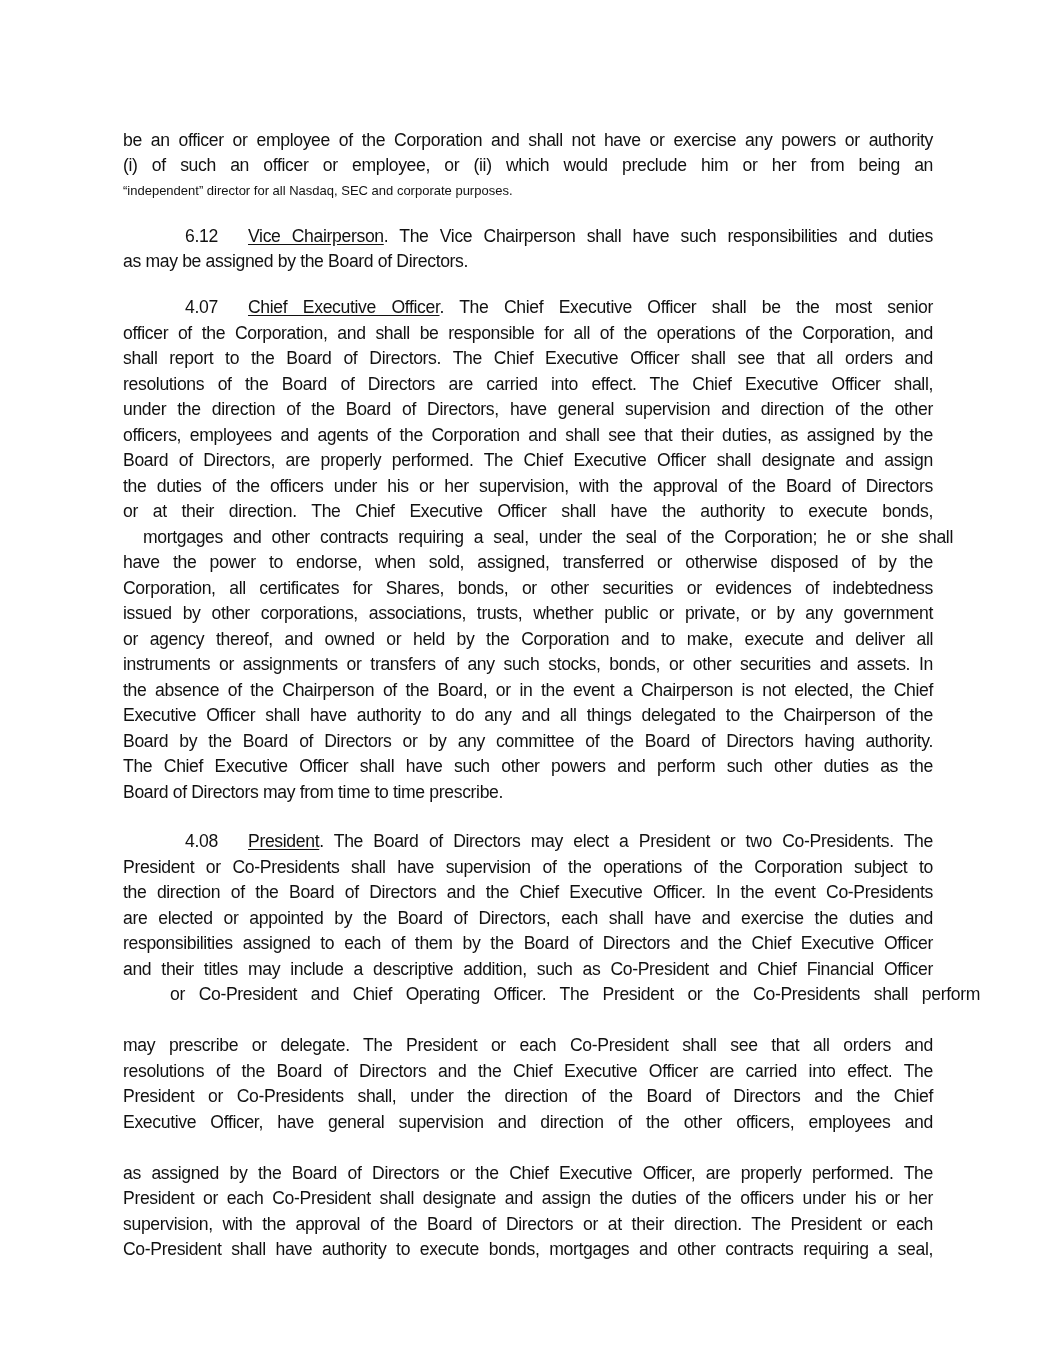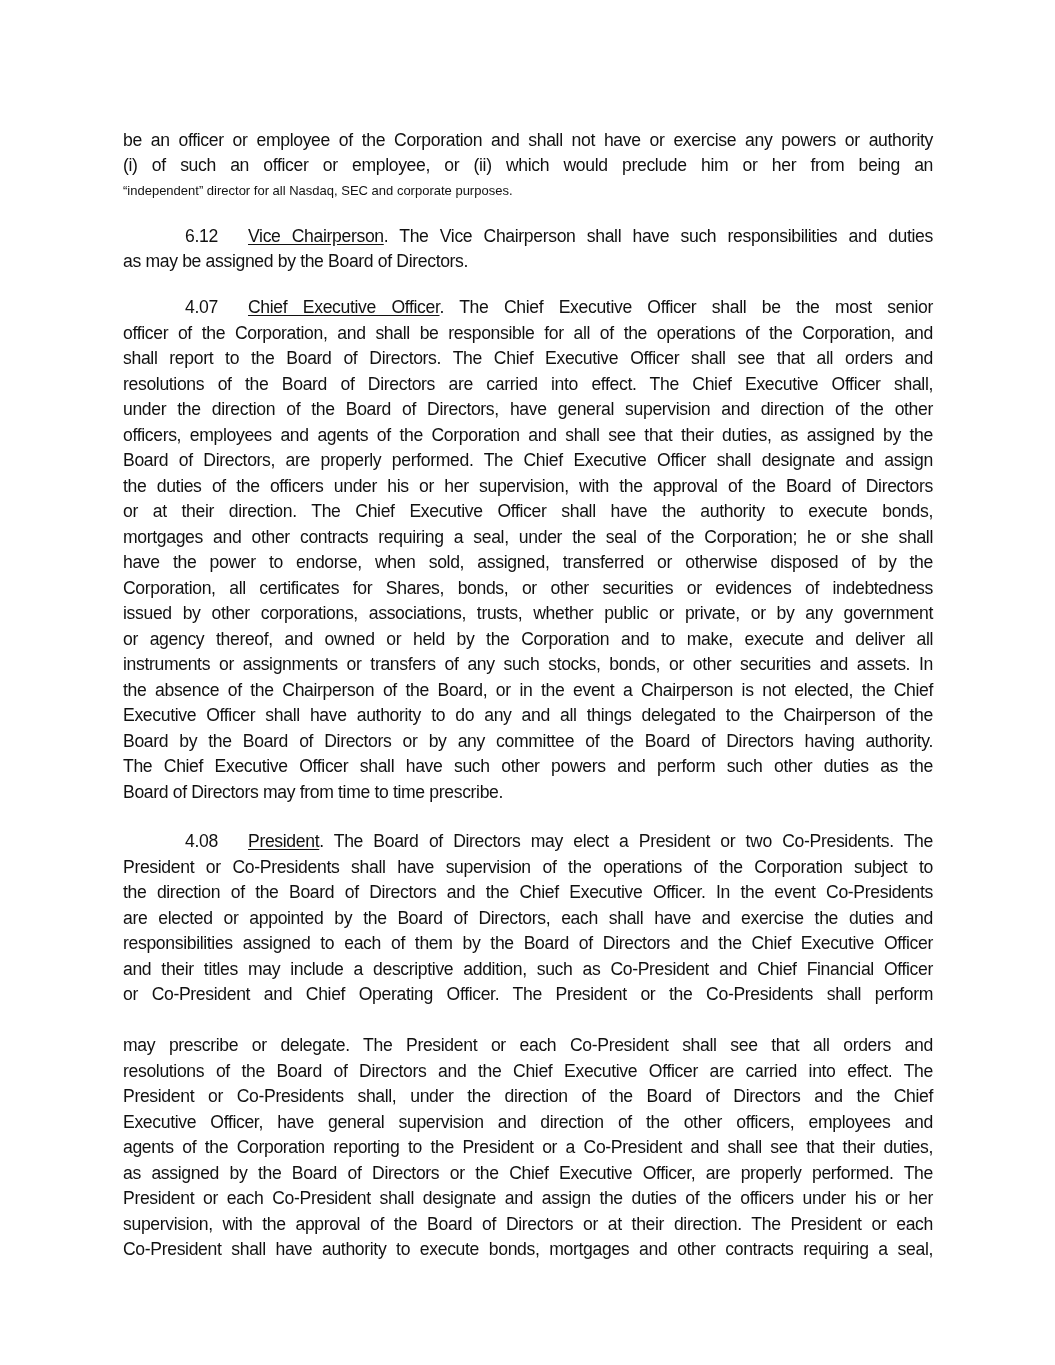--- a/index.html
+++ b/index.html
@@ -74,44 +74,43 @@
     <span class="secnum">4.07</span><span class="heading">Chief Executive Officer</span><span>. The Chief Executive Officer shall be the most senior</span>
   </div>
   <div class="line" style="top:320.5px;">officer of the Corporation, and shall be responsible for all of the operations of the Corporation, and</div>
   <div class="line" style="top:346px;">shall report to the Board of Directors. The Chief Executive Officer shall see that all orders and</div>
   <div class="line" style="top:371.5px;">resolutions of the Board of Directors are carried into effect. The Chief Executive Officer shall,</div>
   <div class="line" style="top:397px;">under the direction of the Board of Directors, have general supervision and direction of the other</div>
   <div class="line" style="top:422.5px;">officers, employees and agents of the Corporation and shall see that their duties, as assigned by the</div>
   <div class="line" style="top:448px;">Board of Directors, are properly performed. The Chief Executive Officer shall designate and assign</div>
   <div class="line" style="top:473.5px;">the duties of the officers under his or her supervision, with the approval of the Board of Directors</div>
   <div class="line" style="top:499px;">or at their direction. The Chief Executive Officer shall have the authority to execute bonds,</div>
-  <div class="line" style="top:524.5px;">mortgages and other contracts requiring a seal, under the seal of the Corporation; he or she shall</div>
+  <div class="line" style="top:524.5px;margin-left:20px;">mortgages and other contracts requiring a seal, under the seal of the Corporation; he or she shall</div>
   <div class="line" style="top:550px;">have the power to endorse, when sold, assigned, transferred or otherwise disposed of by the</div>
   <div class="line" style="top:575.5px;">Corporation, all certificates for Shares, bonds, or other securities or evidences of indebtedness</div>
   <div class="line" style="top:601px;">issued by other corporations, associations, trusts, whether public or private, or by any government</div>
   <div class="line" style="top:626.5px;">or agency thereof, and owned or held by the Corporation and to make, execute and deliver all</div>
   <div class="line" style="top:652px;">instruments or assignments or transfers of any such stocks, bonds, or other securities and assets. In</div>
   <div class="line" style="top:677.5px;">the absence of the Chairperson of the Board, or in the event a Chairperson is not elected, the Chief</div>
   <div class="line" style="top:703px;">Executive Officer shall have authority to do any and all things delegated to the Chairperson of the</div>
   <div class="line" style="top:728.5px;">Board by the Board of Directors or by any committee of the Board of Directors having authority.</div>
   <div class="line" style="top:754px;">The Chief Executive Officer shall have such other powers and perform such other duties as the</div>
   <div class="line last" style="top:779.5px;">Board of Directors may from time to time prescribe.</div>
 
   <div class="line first" style="top:829px;">
     <span class="secnum">4.08</span><span class="heading">President</span><span>. The Board of Directors may elect a President or two Co-Presidents. The</span>
   </div>
   <div class="line" style="top:854.5px;">President or Co-Presidents shall have supervision of the operations of the Corporation subject to</div>
   <div class="line" style="top:880px;">the direction of the Board of Directors and the Chief Executive Officer. In the event Co-Presidents</div>
   <div class="line" style="top:905.5px;">are elected or appointed by the Board of Directors, each shall have and exercise the duties and</div>
   <div class="line" style="top:931px;">responsibilities assigned to each of them by the Board of Directors and the Chief Executive Officer</div>
   <div class="line" style="top:956.5px;">and their titles may include a descriptive addition, such as Co-President and Chief Financial Officer</div>
-  <div class="line" style="top:982px;">or Co-President and Chief Operating Officer. The President or the Co-Presidents shall perform</div>
+  <div class="line" style="top:982px;margin-left:47px;">or Co-President and Chief Operating Officer. The President or the Co-Presidents shall perform</div>
   <div class="line" style="top:1033px;">may prescribe or delegate. The President or each Co-President shall see that all orders and</div>
   <div class="line" style="top:1058.5px;">resolutions of the Board of Directors and the Chief Executive Officer are carried into effect. The</div>
   <div class="line" style="top:1084px;">President or Co-Presidents shall, under the direction of the Board of Directors and the Chief</div>
   <div class="line" style="top:1109.5px;">Executive Officer, have general supervision and direction of the other officers, employees and</div>
-  <div class="line" style="top:1135px;">agents of the Corporation reporting to the President or a Co-President and shall see that their duties,</div>
   <div class="line" style="top:1160.5px;">as assigned by the Board of Directors or the Chief Executive Officer, are properly performed. The</div>
   <div class="line" style="top:1186px;">President or each Co-President shall designate and assign the duties of the officers under his or her</div>
   <div class="line" style="top:1211.5px;">supervision, with the approval of the Board of Directors or at their direction. The President or each</div>
   <div class="line" style="top:1237px;">Co-President shall have authority to execute bonds, mortgages and other contracts requiring a seal,</div>
 
 </div>
 
 </body></html>

